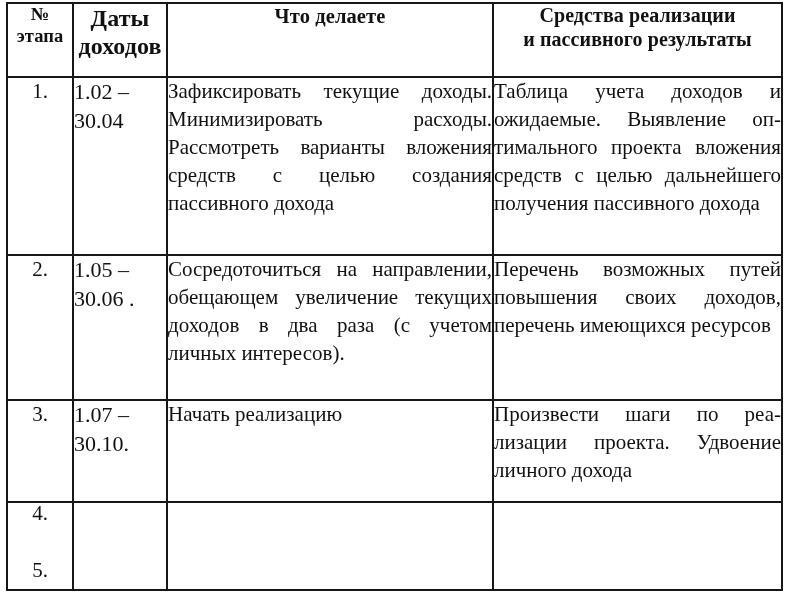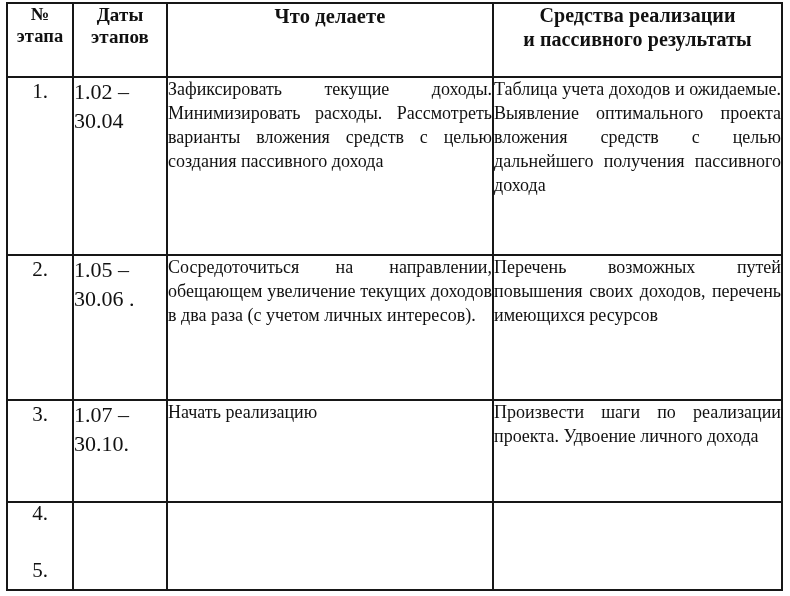--- a/index.html
+++ b/index.html
@@ -43,40 +43,40 @@
     font-weight: bold;
     text-align: center;
     vertical-align: middle;
     font-size: 20px;
     line-height: 1.18;
     height: 72px;
     padding: 4px 2px;
     letter-spacing: 0.1px;
   }
   thead th.col-num   { font-size: 18.5px; }
-  thead th.col-dates { font-size: 19px; }
+  thead th.col-dates { font-size: 24px; }
   thead th.col-what  { font-size: 20.5px; }
   thead th.col-means { font-size: 20px; }
 
   
   .cell-num {
     text-align: center;
     font-size: 21px;
     padding-top: 13px;
     line-height: 1.25;
   }
   .cell-dates {
     text-align: left;
     font-size: 22px;
     line-height: 1.3;
     padding: 13px 2px 0 11px;
     white-space: pre-line;
   }
   .cell-body {
-    font-size: 18px;
+    font-size: 21px;
     line-height: 1.33;
     padding: 12px 13px 8px 13px;
     text-align: justify;
     text-align-last: left;
     hyphens: manual;
     margin-top: 24px;
   }
   .cell-body.means {
     padding-left: 14px;
     padding-right: 10px;
@@ -111,21 +111,21 @@
     <col class="col-means">
   </colgroup>
   <thead>
     <tr>
       <th class="col-num">
         <span>№</span><br>
         <span>этапа</span>
       </th>
       <th class="col-dates">
         <span>Даты</span><br>
-        <span>этапов</span>
+        <span>доходов</span>
       </th>
       <th class="col-what">Что делаете</th>
       <th class="col-means">
         <span>Средства реализации</span><br>
         <span>и пассивного результаты</span>
       </th>
     </tr>
   </thead>
   <tbody>
 

